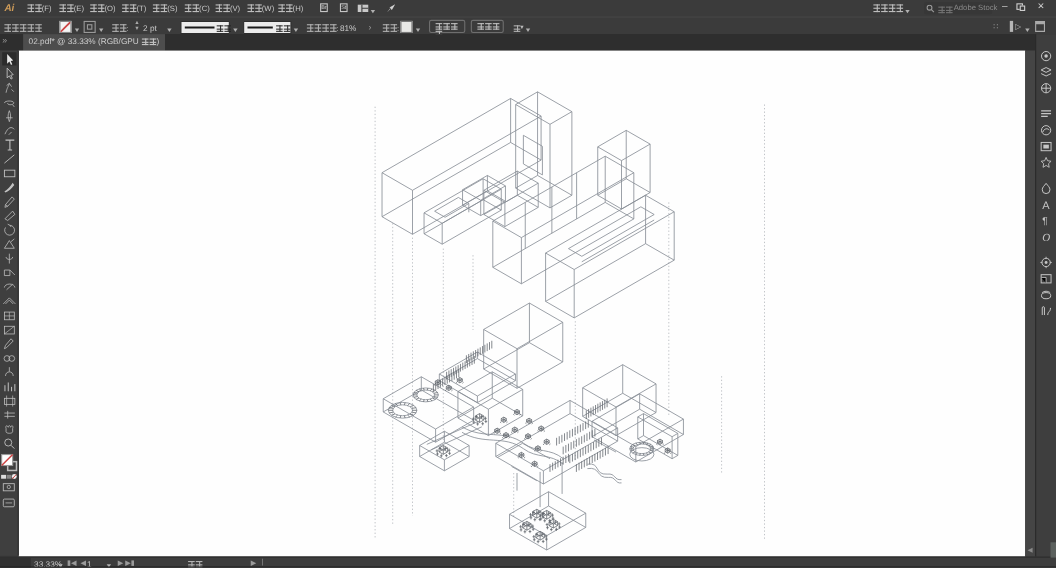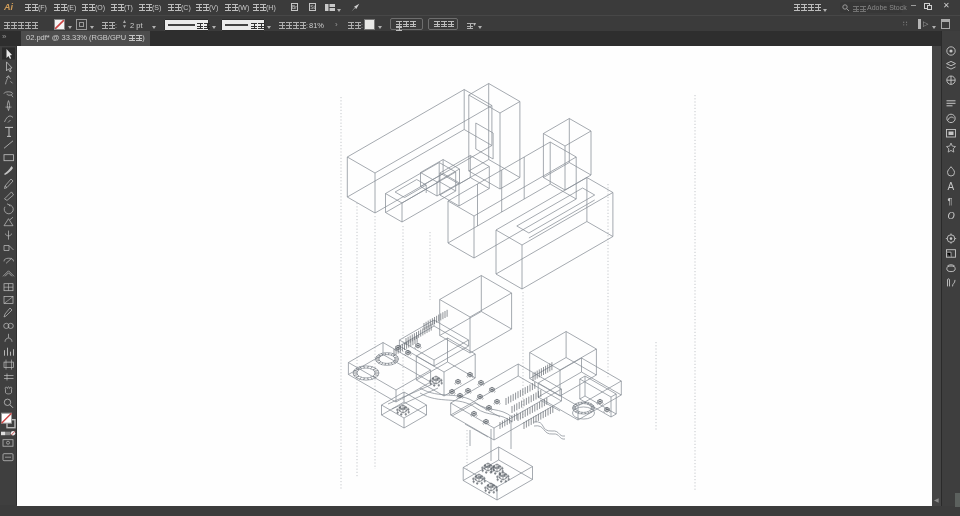--- a/index.html
+++ b/index.html
@@ -882,13 +882,26 @@
         </g>
         <g transform="translate(0,229.79999999999995)">
           <ellipse cx="9" cy="8" rx="4.2" ry="2.8" fill="none" stroke="#c6c6c6" stroke-width="0.9"></ellipse>
           <path d="M5.2 5.5 C7 3.5 11 3.5 12.8 5.5" fill="none" stroke="#c6c6c6" stroke-width="0.9"></path>
         </g>
         <g transform="translate(0,244.39999999999995)">
           <path d="M5.5 11 L5.5 4.5 C5.5 3 7.5 3 7.5 4.5 L7.5 11 M10.5 11 C10.5 7.5 13 8.5 13 4.5" fill="none" stroke="#c6c6c6" stroke-width="0.9"></path>
         </g>
       </svg>
     </div>
+<div class="bar" id="statusbar">
+      <div style="position:absolute;left:0;top:0;width:28px;height:10px;background:#303030"></div>
+      <div style="position:absolute;left:31px;top:1px;color:#c9c9c9;font-size:7.5px">33.33%</div>
+      <div style="position:absolute;left:53px;top:3px"><span class="caret"></span></div>
+      <div style="position:absolute;left:61px;top:1px;color:#9a9a9a;font-size:6.5px">▮◀&nbsp;&nbsp;◀</div>
+      <div style="position:absolute;left:79px;top:1px;color:#c9c9c9;font-size:7.5px">1</div>
+      <div style="position:absolute;left:97px;top:3px"><span class="caret"></span></div>
+      <div style="position:absolute;left:107px;top:1px;color:#9a9a9a;font-size:6.5px">▶ ▶▮</div>
+      <div style="position:absolute;left:170px;top:1px;color:#bdbdbd"><i class="z sm"></i><i class="z sm"></i></div>
+      <div style="position:absolute;left:0;top:8px;width:960px;height:2px;background:#1e1e1e"></div>
+      <div style="position:absolute;left:228px;top:1px;color:#9a9a9a;font-size:6.5px">▶</div>
+      <div style="position:absolute;left:238px;top:1px;color:#9a9a9a;font-size:6.5px">|</div>
+    </div>
 <div style="position:absolute;left:955px;top:493px;width:5px;height:14px;background:#5c615e"></div>
 </div>
 </body></html>

